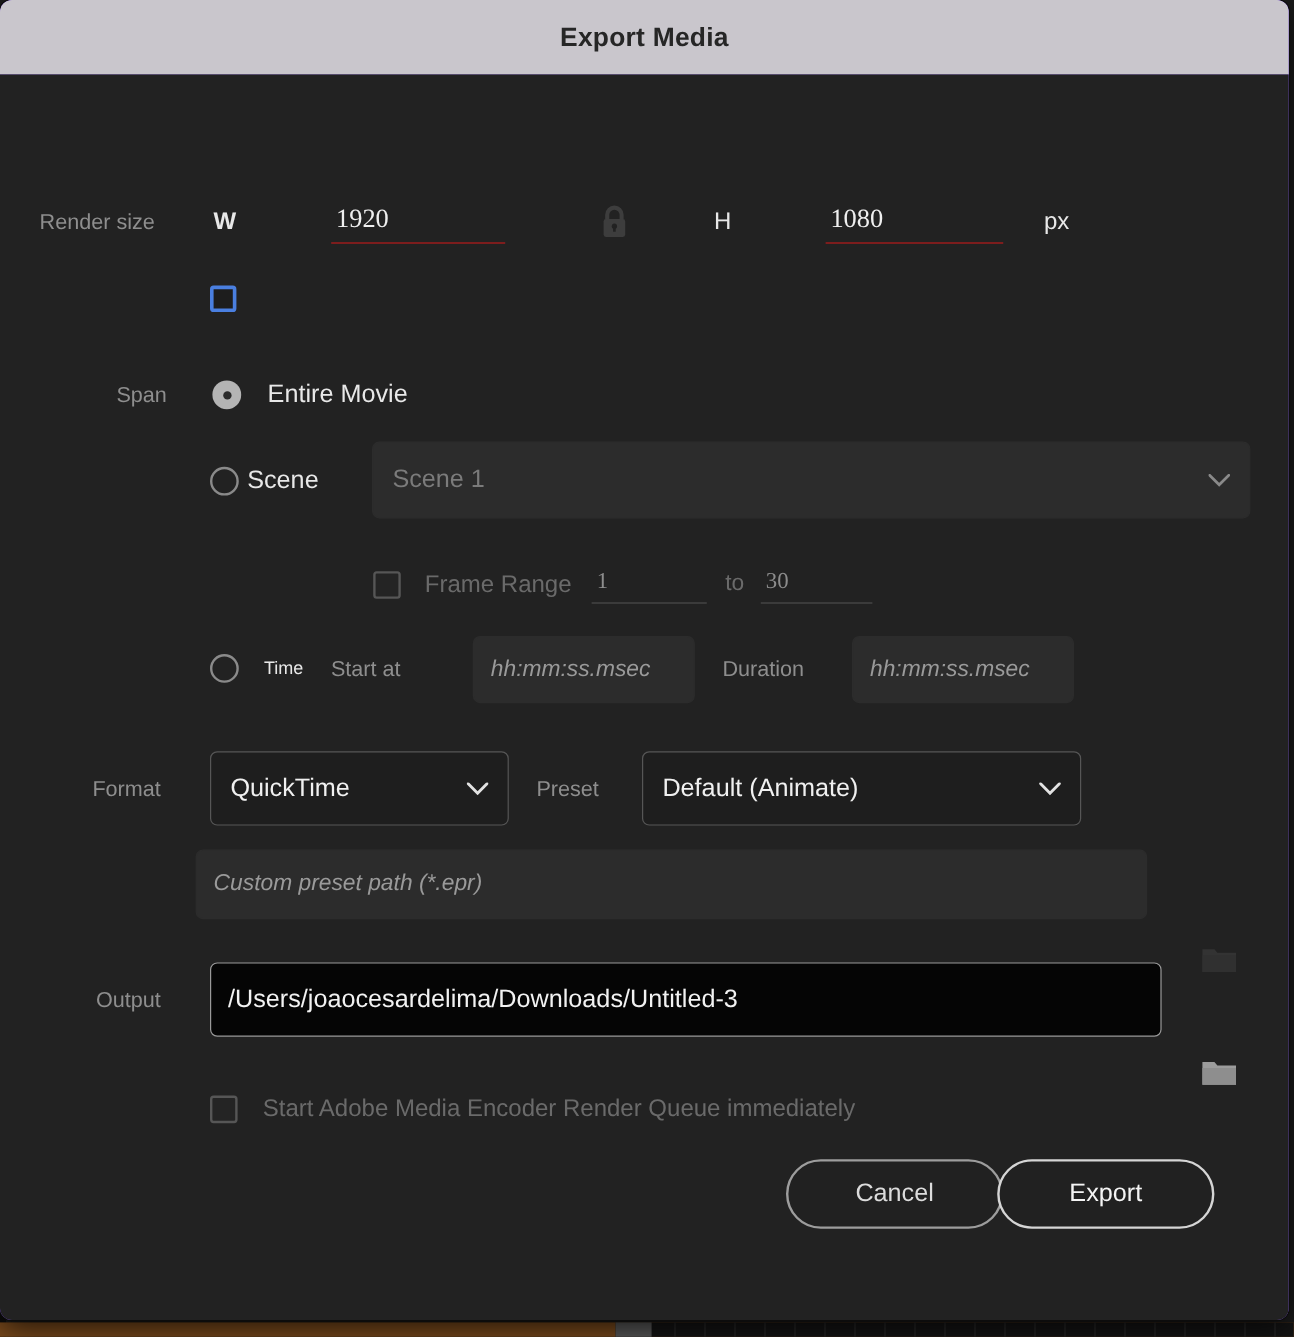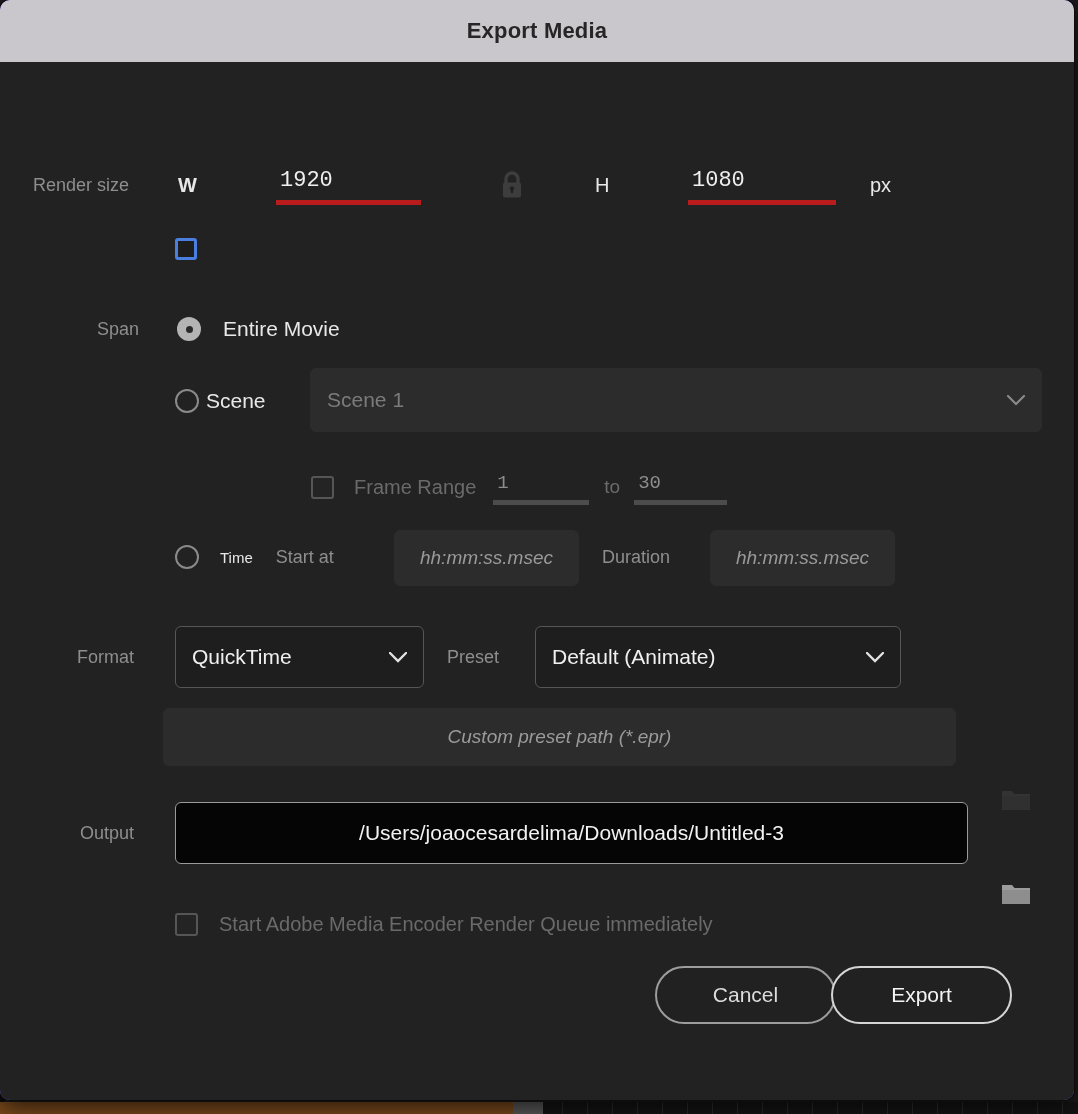--- a/index.html
+++ b/index.html
@@ -120,24 +120,24 @@
   }
   .lbl-disabled {
     color: #6a6a6a;
     font-size: 19px;
     white-space: nowrap;
   }
 
   
   .underline-input {
     border: none;
-    border-bottom: 5px solid #b91c1c;
+    border-bottom: 1px solid #b91c1c;
     background: transparent;
     color: #efefef;
-    font-family: Liberation Mono, monospace;
+    font-family: Liberation Serif, serif;
     font-size: 22px;
     padding: 2px 4px 7px 4px;
     outline: none;
   }
   .underline-input.small {
     font-size: 19px;
     color: #8d8d8d;
     border-bottom-color: #4c4c4c;
     padding-bottom: 6px;
   }
@@ -217,21 +217,20 @@
 
   
   .field {
     box-sizing: border-box;
     background: #2c2c2c;
     border: 1px solid #2c2c2c;
     border-radius: 6px;
     display: flex;
     align-items: center;
     padding: 0 14px;
-    justify-content: center;
   }
   .field .ph {
     color: #9a9a9a;
     font-style: italic;
     font-size: 19px;
     white-space: nowrap;
   }
   .field.output {
     background: #050505;
     border: 1px solid #9a9a9a;

